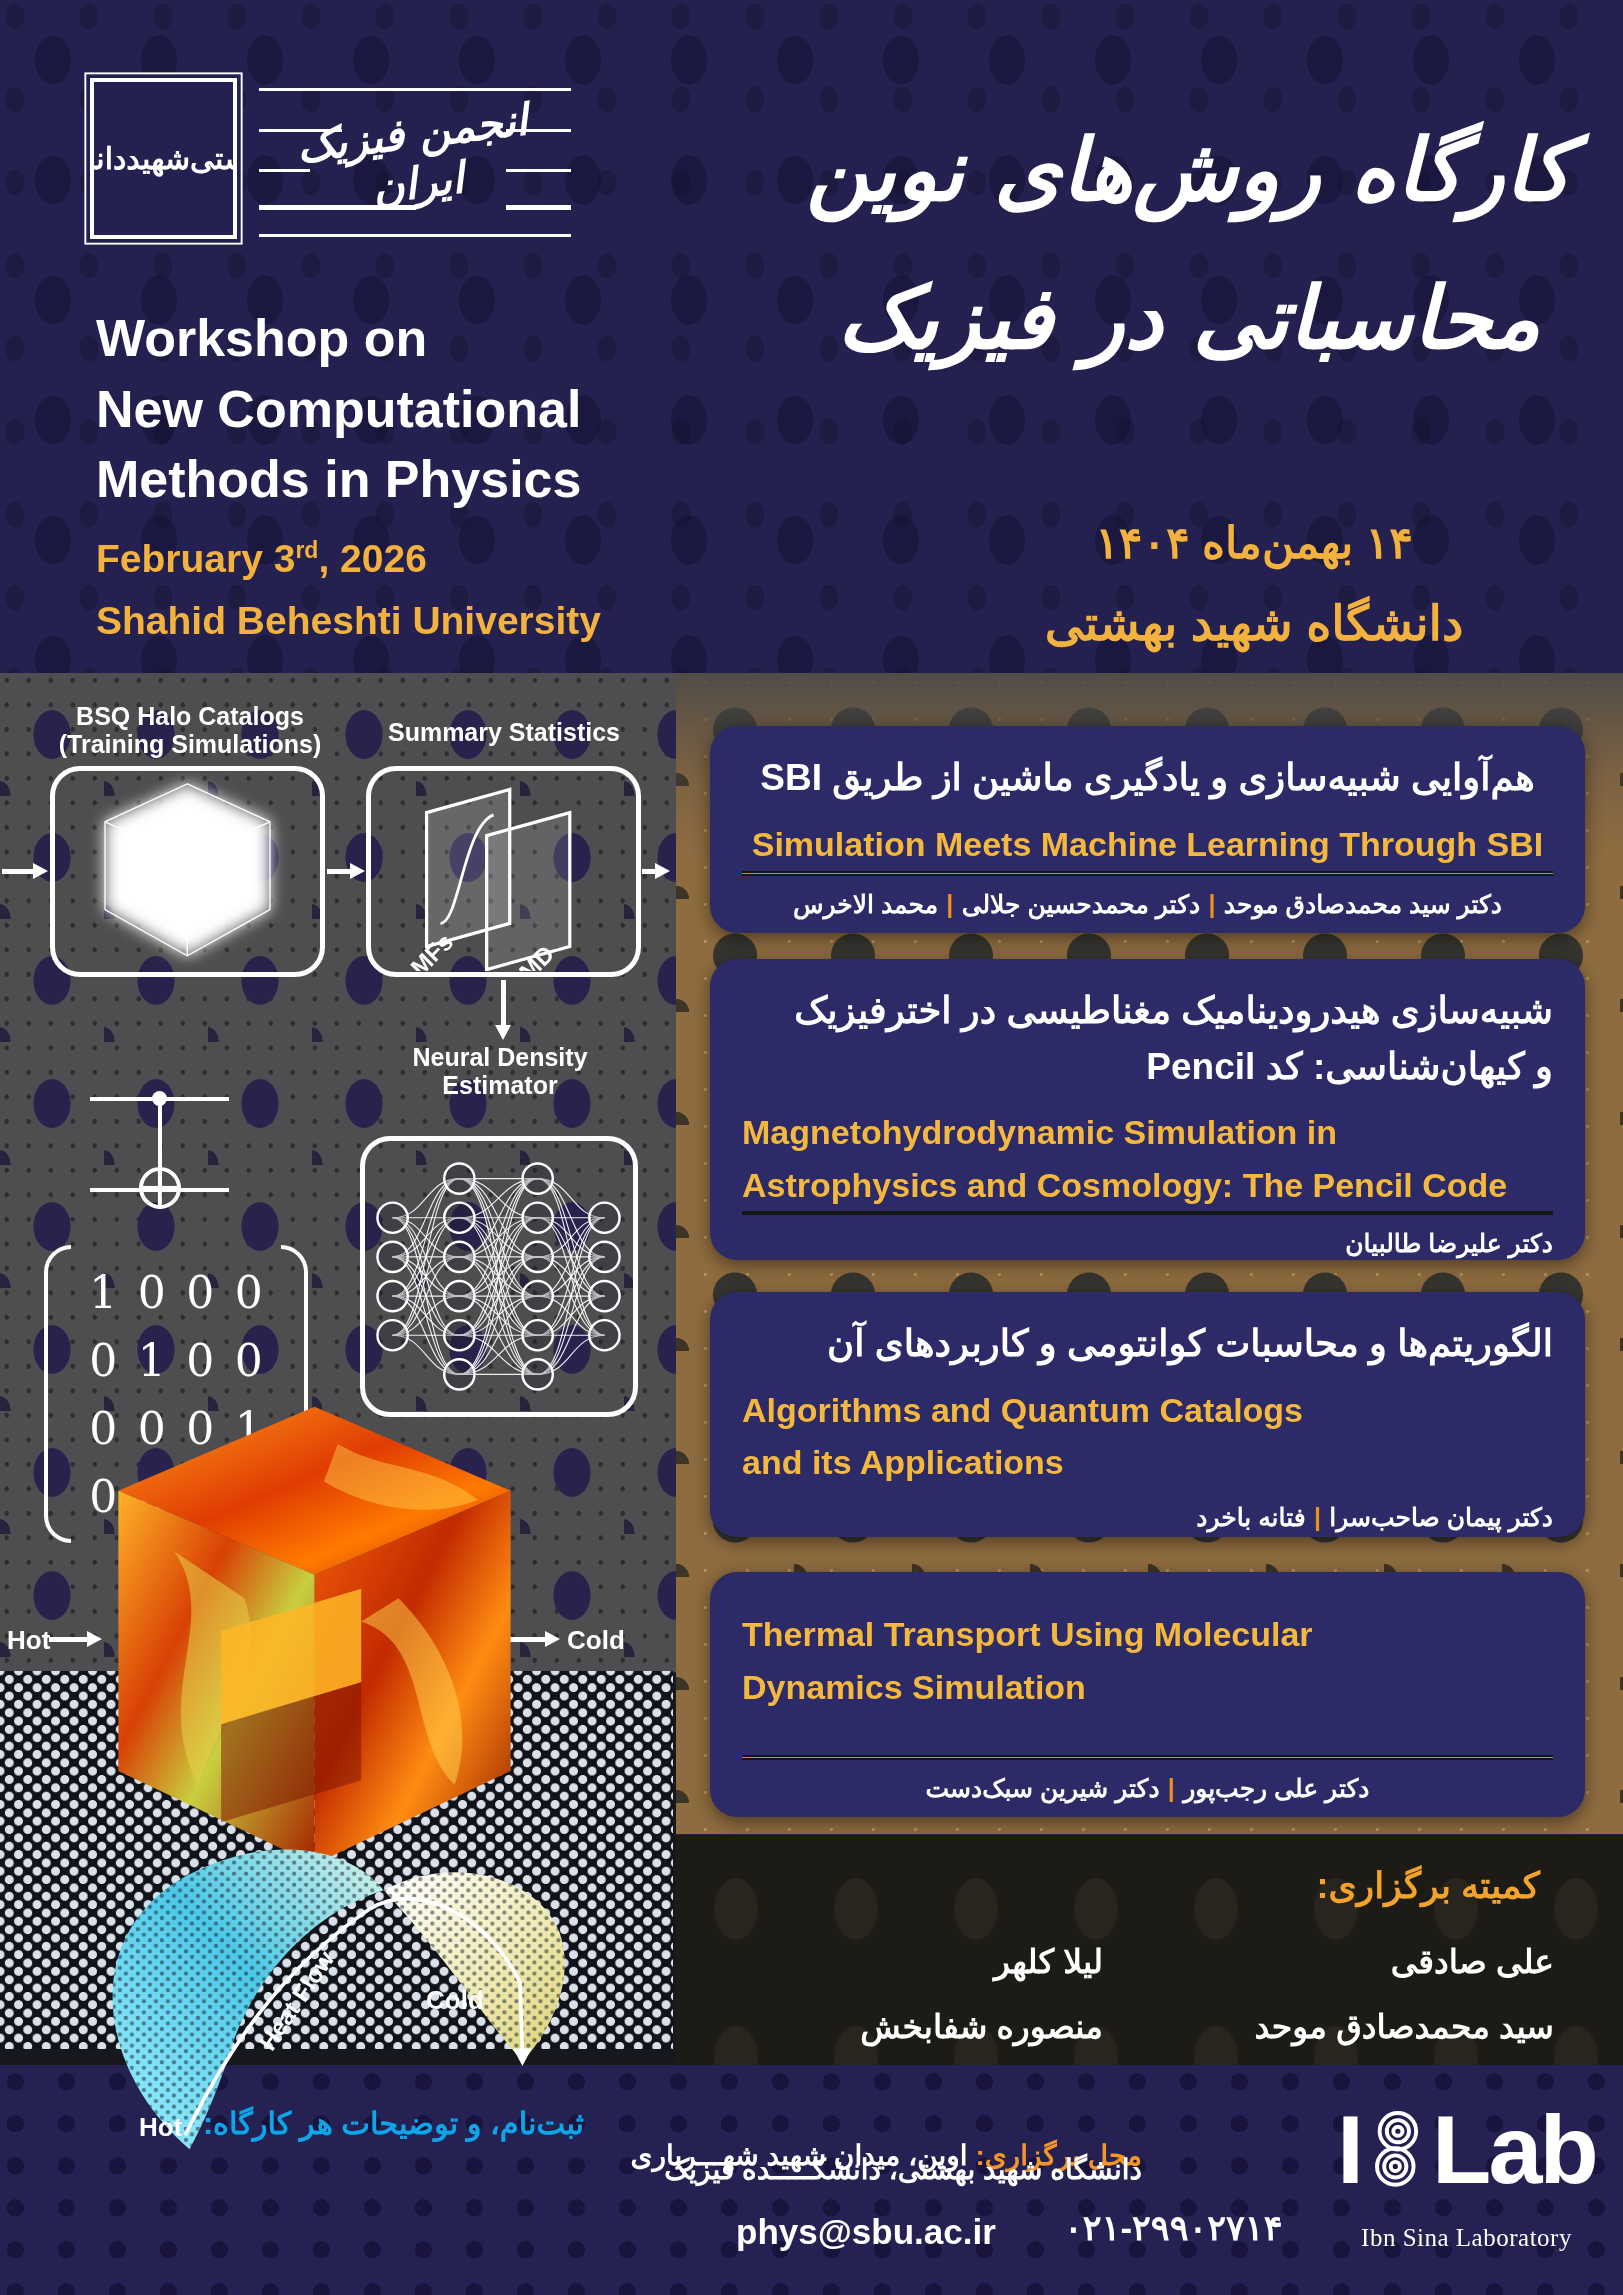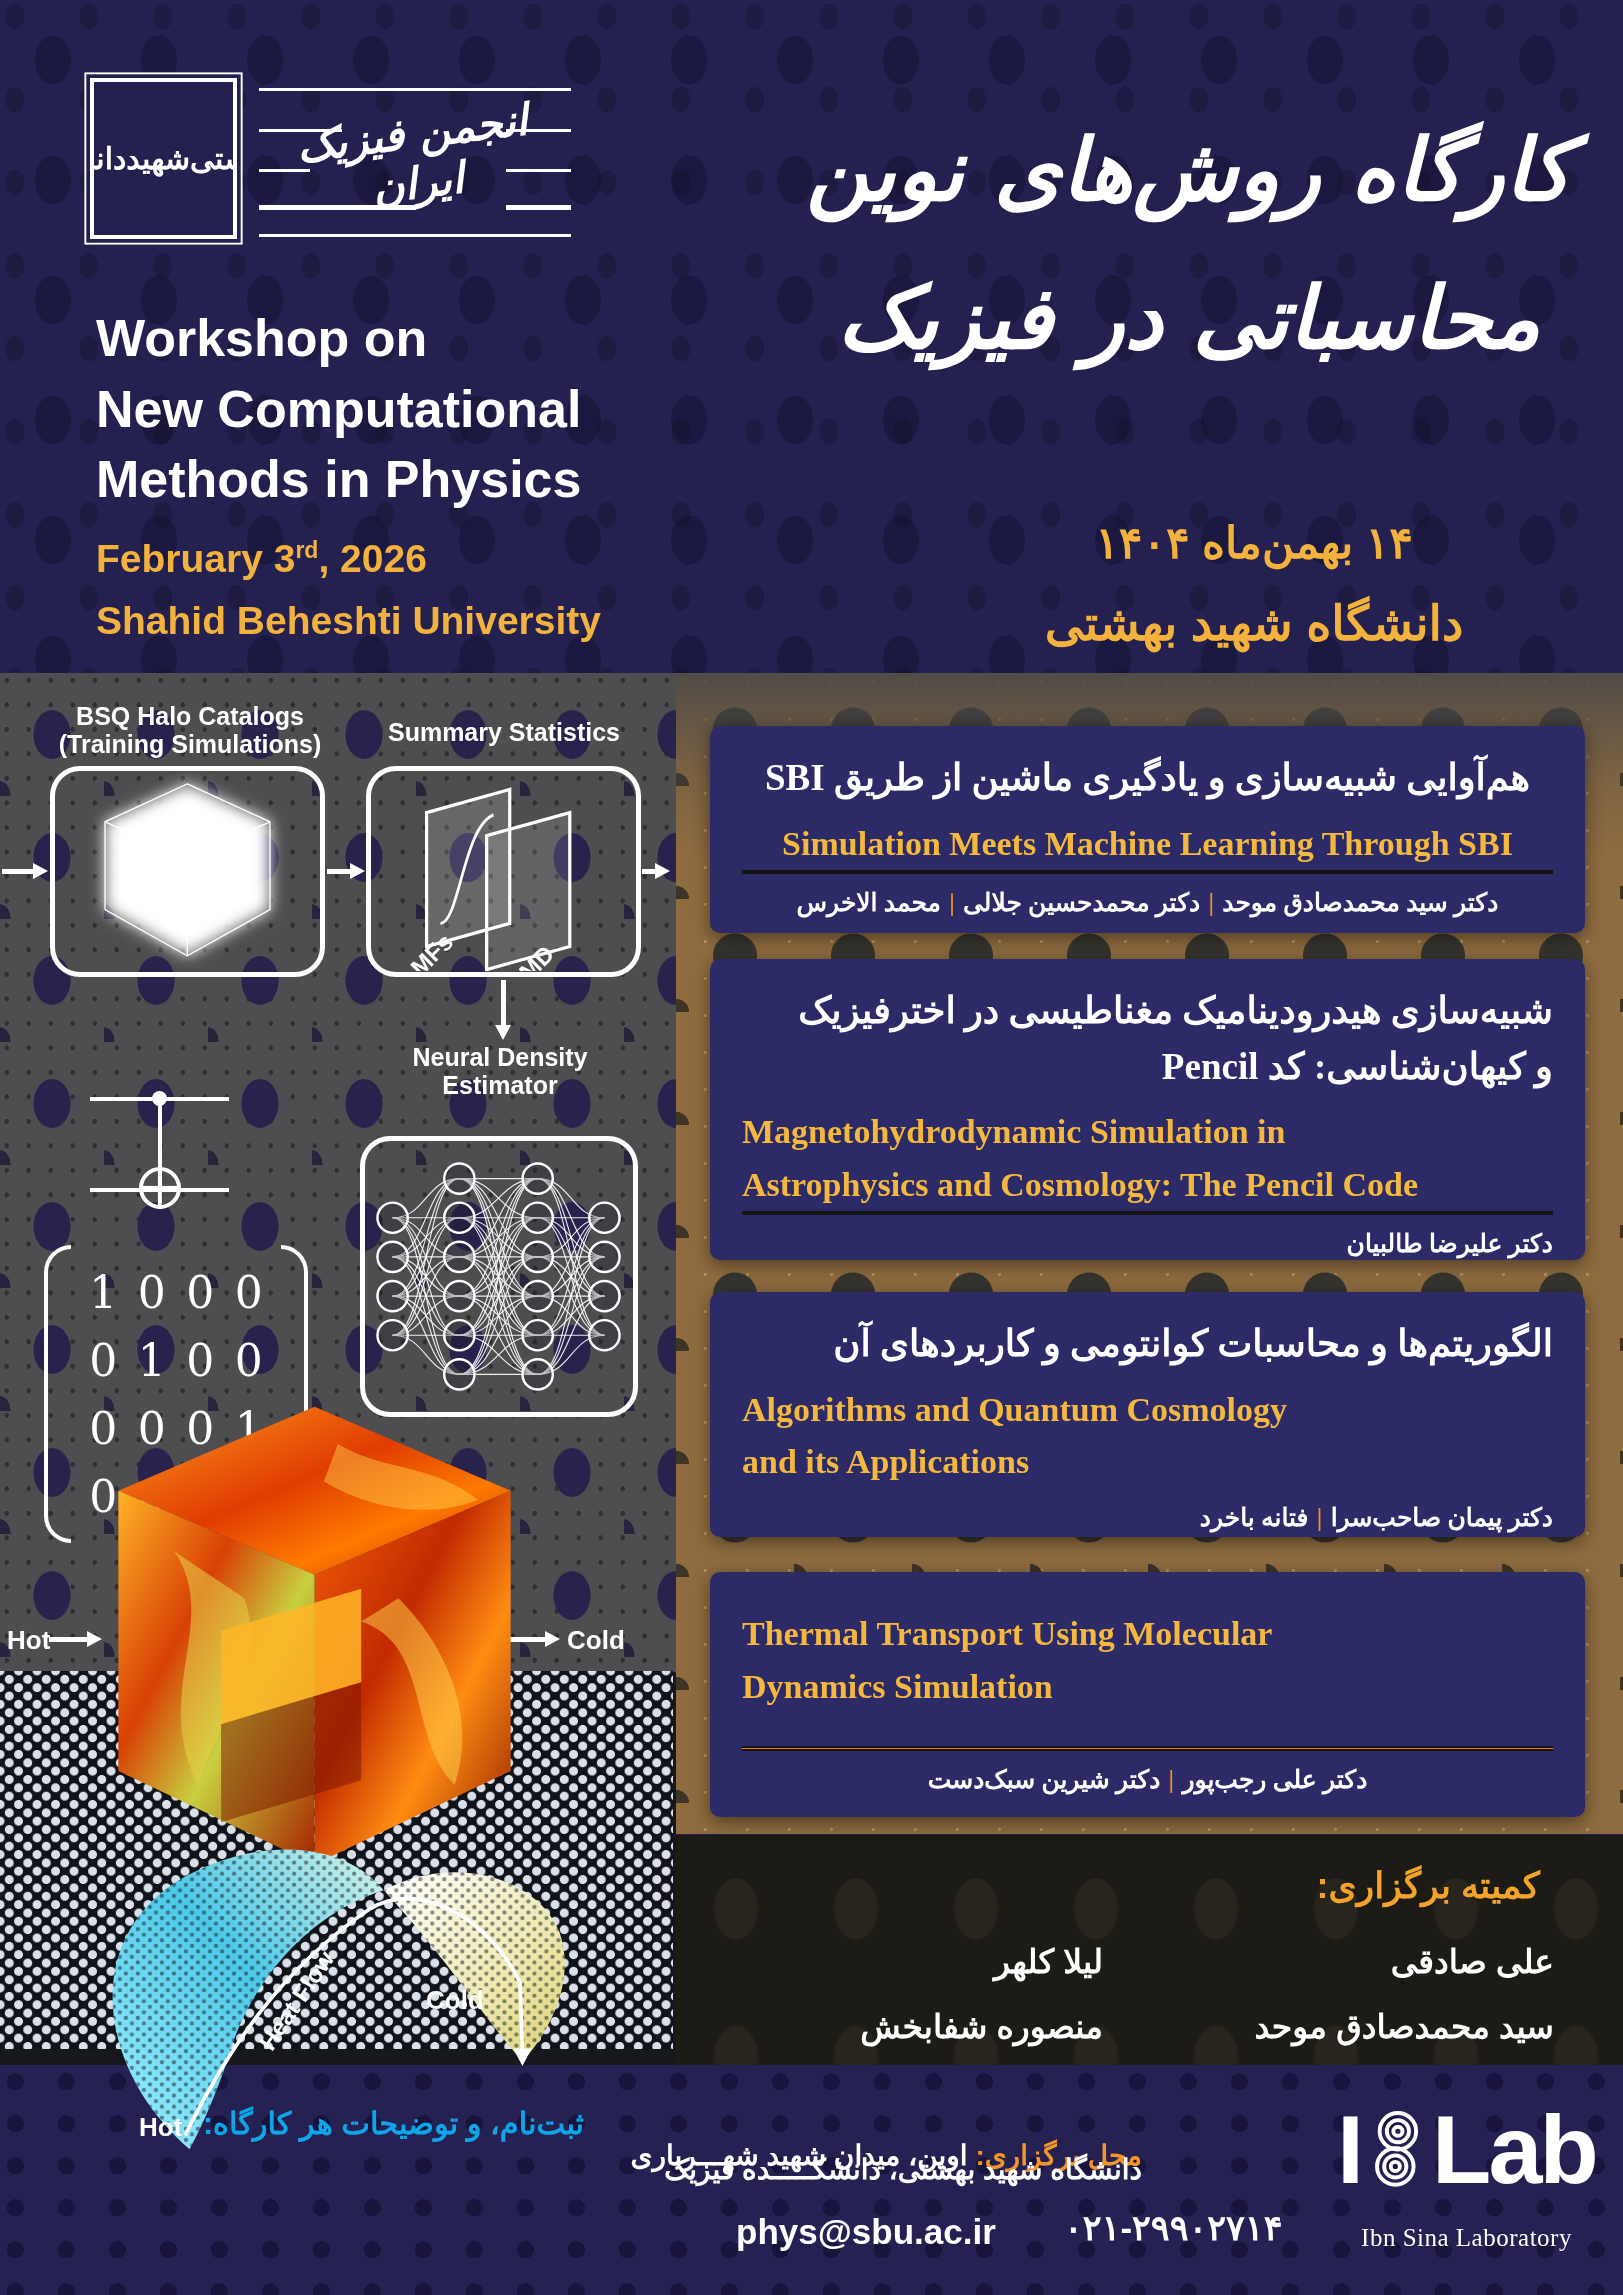--- a/index.html
+++ b/index.html
@@ -98,22 +98,22 @@
   .nn-line { stroke:#fff; stroke-width:2.6; fill:none; opacity:.9; }
   .nn-node { stroke:#fff; stroke-width:5.5; fill:rgba(25,25,35,.25); }
 
   
   .heat-lbl { position:absolute; color:#fff; font-weight:bold; font-size:26px; z-index:4; }
   .cube-svg { position:absolute; left:81px; top:1388px; width:467px; height:495px; z-index:3; }
   .sheet-svg { position:absolute; left:32px; top:1821px; width:588px; height:342px; z-index:4; }
   .sheet-txt { fill:#fff; font-weight:bold; font-size:52px; font-family:"Liberation Sans", sans-serif; }
 
   
-  .card { position:absolute; left:710px; width:875px; background:#2c2a67; border-radius:10px;
-    z-index:3; display:flex; flex-direction:column; padding:24px 32px 23px; box-shadow:0 4.6px 18.5px rgba(0,0,0,.45);font-family:Liberation Serif, serif; }
+  .card { position:absolute; left:710px; width:875px; background:#2c2a67; border-radius:27px;
+    z-index:3; display:flex; flex-direction:column; padding:24px 32px 14px; box-shadow:0 4.6px 18.5px rgba(0,0,0,.45); }
   .card .fa { direction:rtl; color:#fff; font-weight:bold; font-size:37px; line-height:1.5; }
   .card .en { color:#f4b83f; font-weight:bold; font-size:34px; line-height:1.55; margin-top:12px; }
   .card .rule { margin-top:auto; height:4.6px; background:#ee7f1e; border-top:2.8px solid #151515; border-bottom:2.8px solid #151515; }
   .card .rule.gold { height:2.8px; background:#c9a245; border:none; }
   .card .pres { direction:rtl; color:#fff; font-weight:bold; font-size:25px; margin-top:14px; }
   .card .pres .sep { color:#ee8f1e; padding:0 8.3px; font-weight:bold; }
   .c1 { top:726px; height:207px; }
   .c2 { top:959px; height:301px; }
   .c3 { top:1292px; height:245px; }
   .c4 { top:1572px; height:245px; }
@@ -449,21 +449,21 @@
     </div>
     <div class="rule"></div>
     <div class="pres t-right">
       <span>دکتر علیرضا طالبیان</span>
     </div>
   </div>
 
   <div class="card c3">
     <div class="fa">الگوریتم‌ها و محاسبات کوانتومی و کاربردهای آن</div>
     <div class="en">
-      <div>Algorithms and Quantum Cosmology</div>
+      <div>Algorithms and Quantum Catalogs</div>
       <div>and its Applications</div>
     </div>
     <div class="rule gold"></div>
     <div class="pres t-right">
       <span>دکتر پیمان صاحب‌سرا</span><span class="sep">|</span><span>فتانه باخرد</span>
     </div>
   </div>
 
   <div class="card c4">
     <div class="en">

